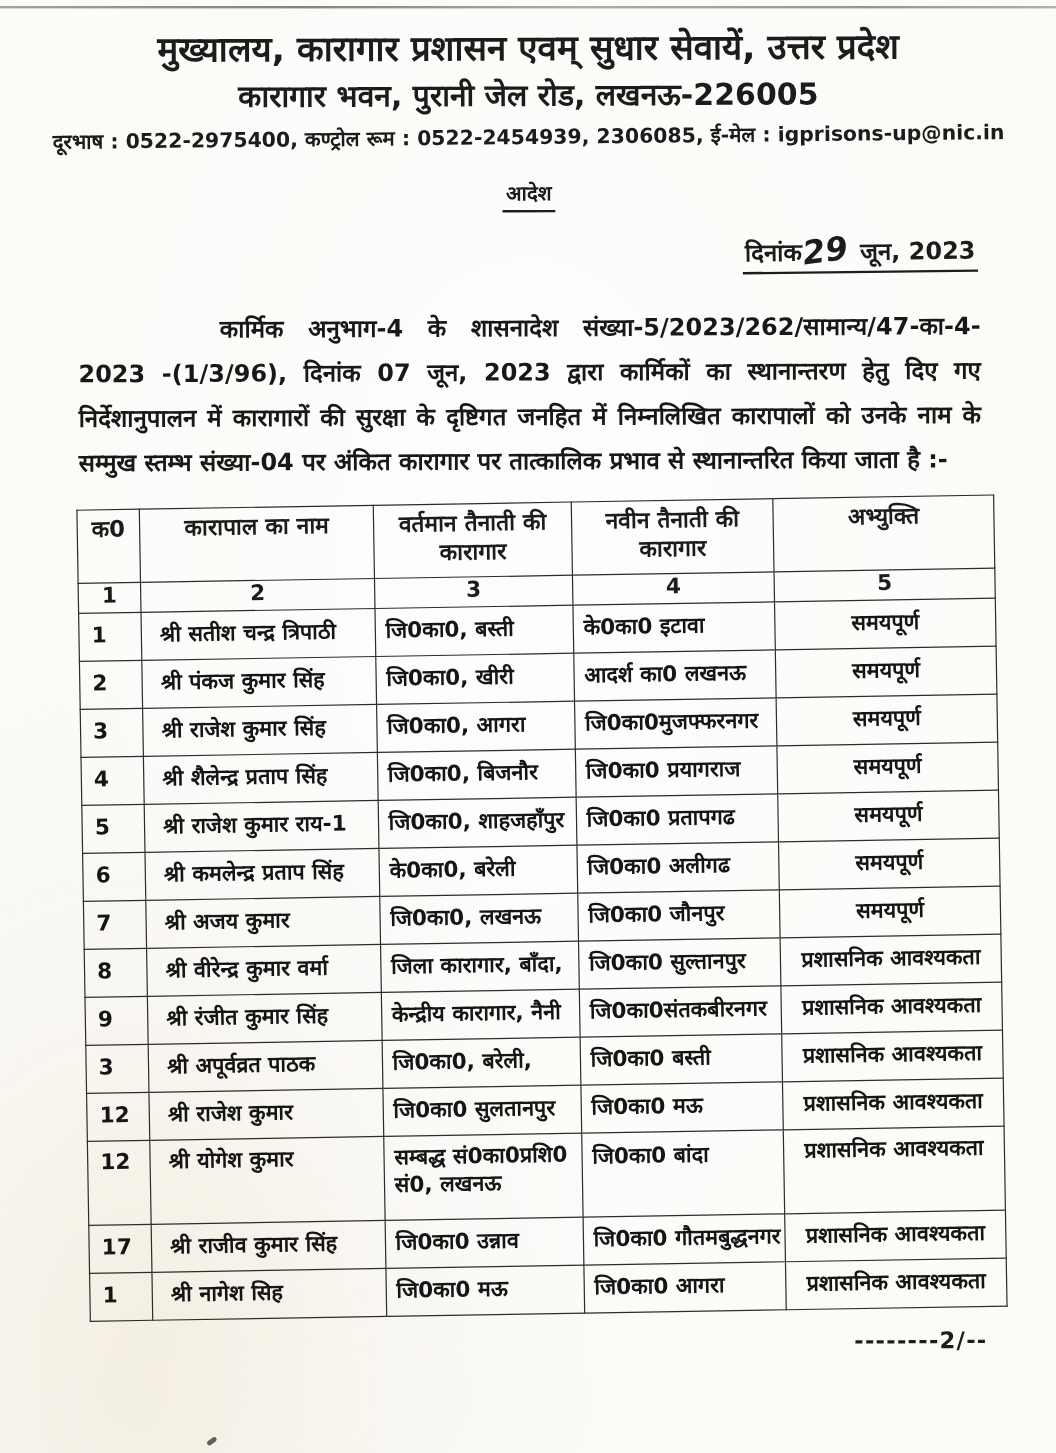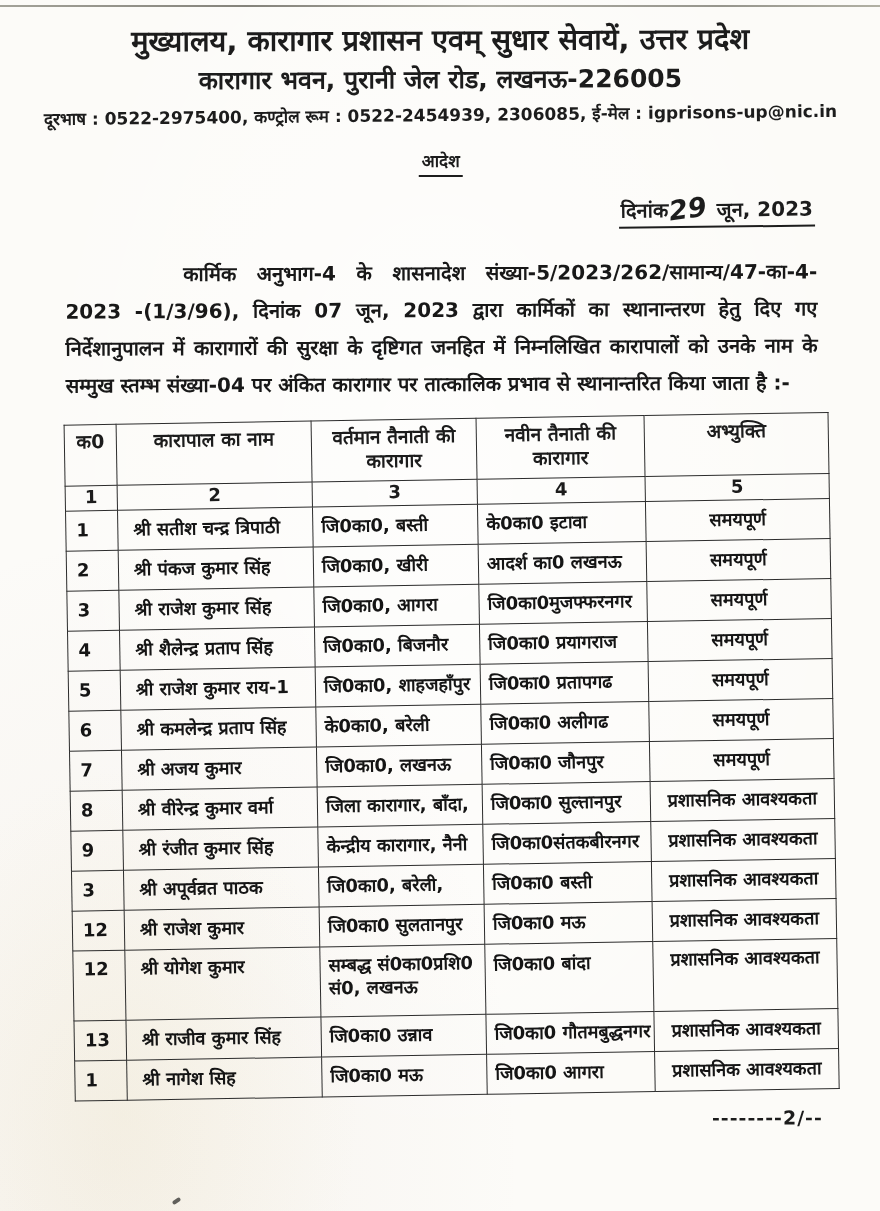--- a/index.html
+++ b/index.html
@@ -205,21 +205,21 @@
               <td class="c4">प्रशासनिक आवश्यकता</td>
             </tr>
             <tr class="tall">
               <td class="c0">12</td>
               <td class="c1">श्री योगेश कुमार</td>
               <td class="c2">सम्बद्ध सं0का0प्रशि0 सं0, लखनऊ</td>
               <td class="c3">जि0का0 बांदा</td>
               <td class="c4">प्रशासनिक आवश्यकता</td>
             </tr>
             <tr>
-              <td class="c0">13</td>
+              <td class="c0">17</td>
               <td class="c1">श्री राजीव कुमार सिंह</td>
               <td class="c2">जि0का0 उन्नाव</td>
               <td class="c3">जि0का0 गौतमबुद्धनगर</td>
               <td class="c4">प्रशासनिक आवश्यकता</td>
             </tr>
             <tr>
               <td class="c0">1</td>
               <td class="c1">श्री नागेश सिह</td>
               <td class="c2">जि0का0 मऊ</td>
               <td class="c3">जि0का0 आगरा</td>

